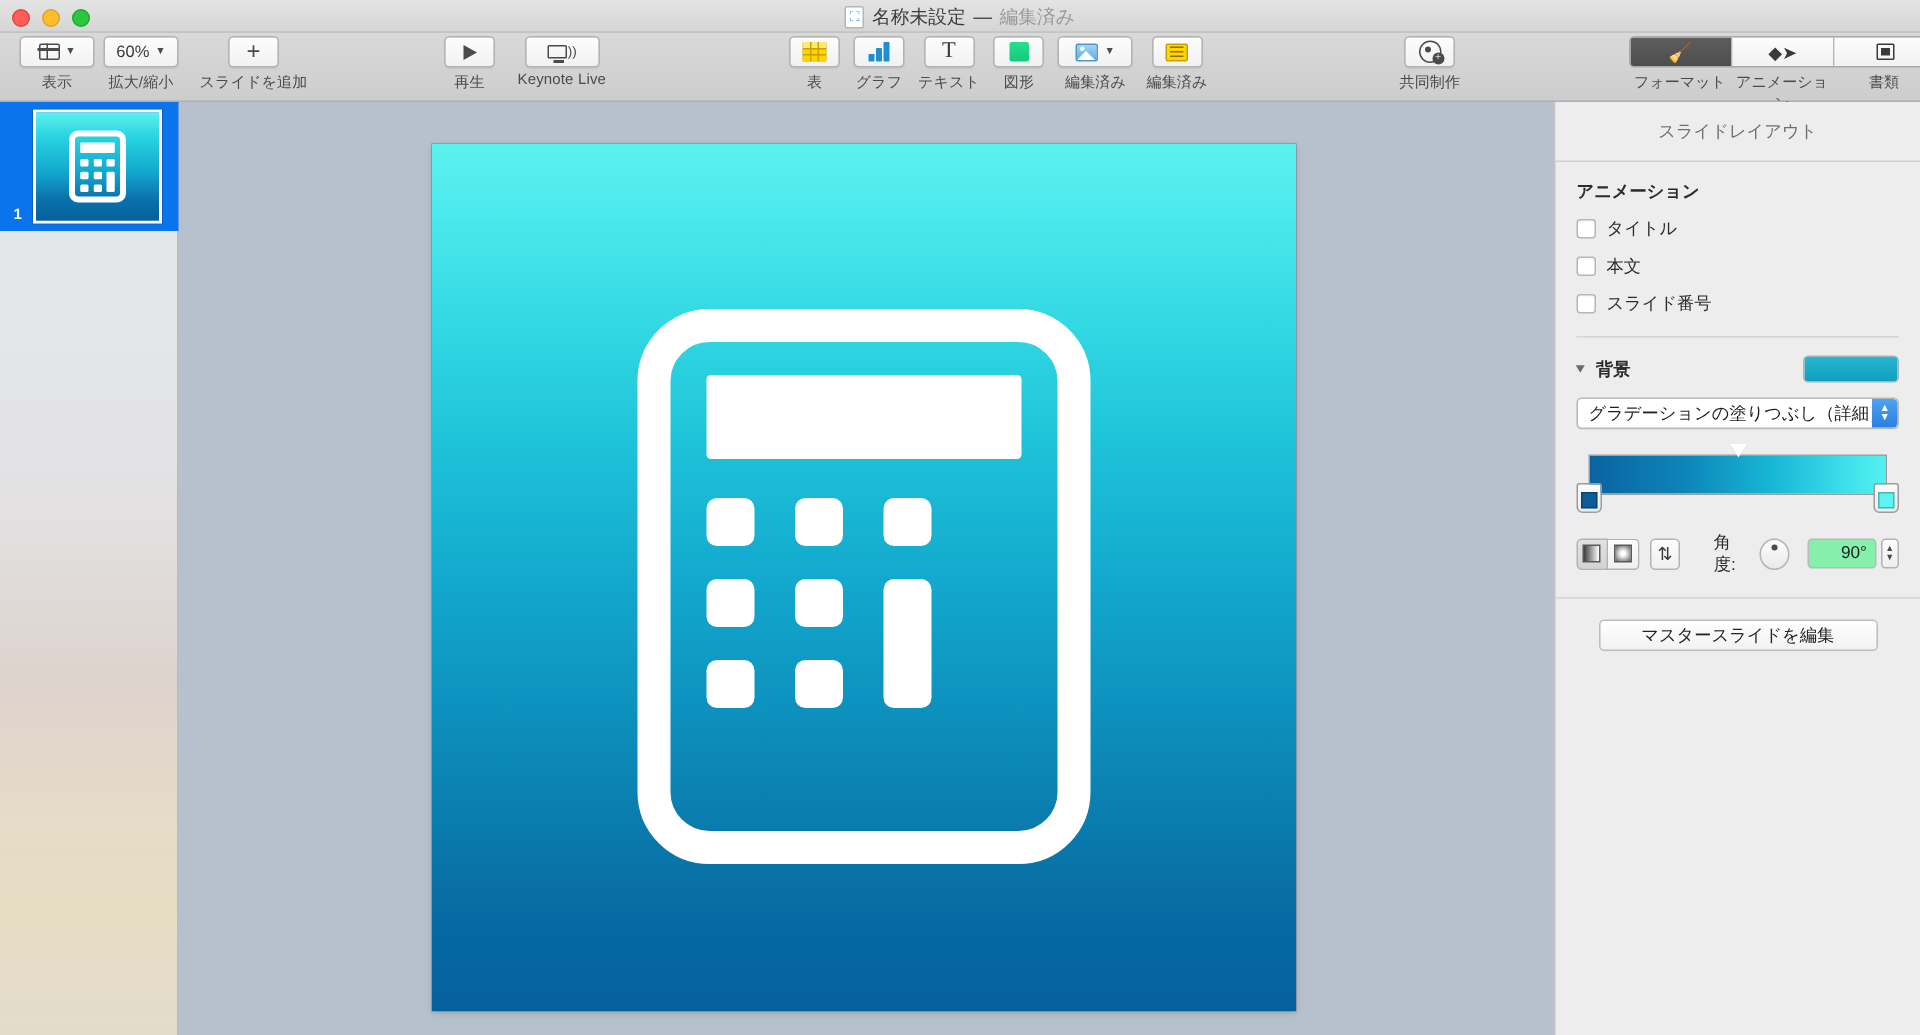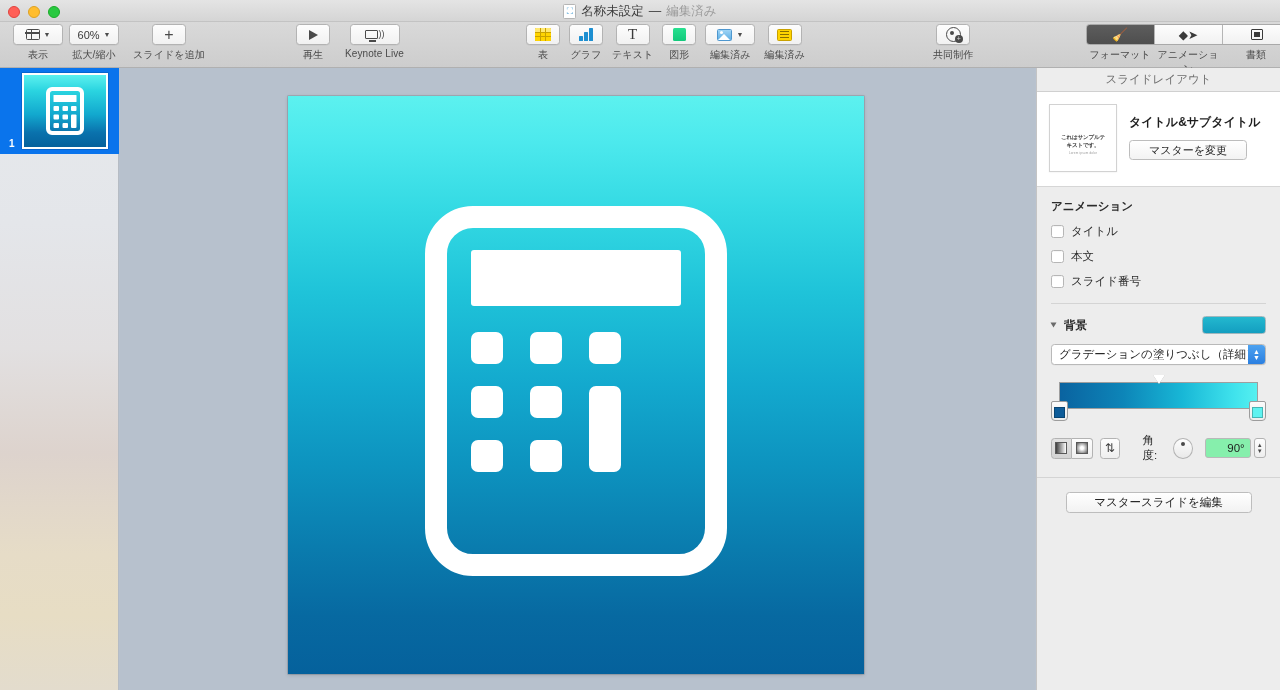--- a/index.html
+++ b/index.html
@@ -191,21 +191,21 @@
     width: 32px; height: 32px;
   }
   .key.tall { height: 86px; }
 
   
   .inspector {
     position: absolute; left: 1036px; top: 68px; width: 244px; height: 622px;
     background: #ededed; border-left: 1px solid #c4c4c4;
   }
   .insp-title {
-    height: 24px; display: flex; align-items: center; justify-content: center;
+    height: 40px; display: flex; align-items: center; justify-content: center;
     font-size: 11.5px; color: #6e6e6e;
     border-bottom: 1px solid #d0d0d0;
     background: #ededed;
   }
   .insp-master {
     background: #ffffff; padding: 12px 12px 14px 12px;
     display: flex; align-items: flex-start; gap: 12px;
     border-bottom: 1px solid #d6d6d6;
   }
   .master-thumb {
@@ -521,31 +521,20 @@
             <span class="key" style="left:59px;  top:108px;"></span>
           </div>
         </div>
       </div>
     </div>
   </div>
 
   <div class="inspector">
     <div class="insp-title">スライドレイアウト</div>
 
-    <div class="insp-master">
-      <div class="master-thumb">
-        <div class="mt-l1">これはサンプルテ</div>
-        <div class="mt-l1">キストです。</div>
-        <div class="mt-l2">Lorem ipsum dolor</div>
-      </div>
-      <div class="master-right">
-        <div class="master-name">タイトル&amp;サブタイトル</div>
-        <div class="master-btn">マスターを変更</div>
-      </div>
-    </div>
 
     <div class="insp-sec">
       <div class="sec-head">アニメーション</div>
       <div class="chk-row">
         <span class="chk"></span>
         <span class="chk-lbl">タイトル</span>
       </div>
       <div class="chk-row">
         <span class="chk"></span>
         <span class="chk-lbl">本文</span>

